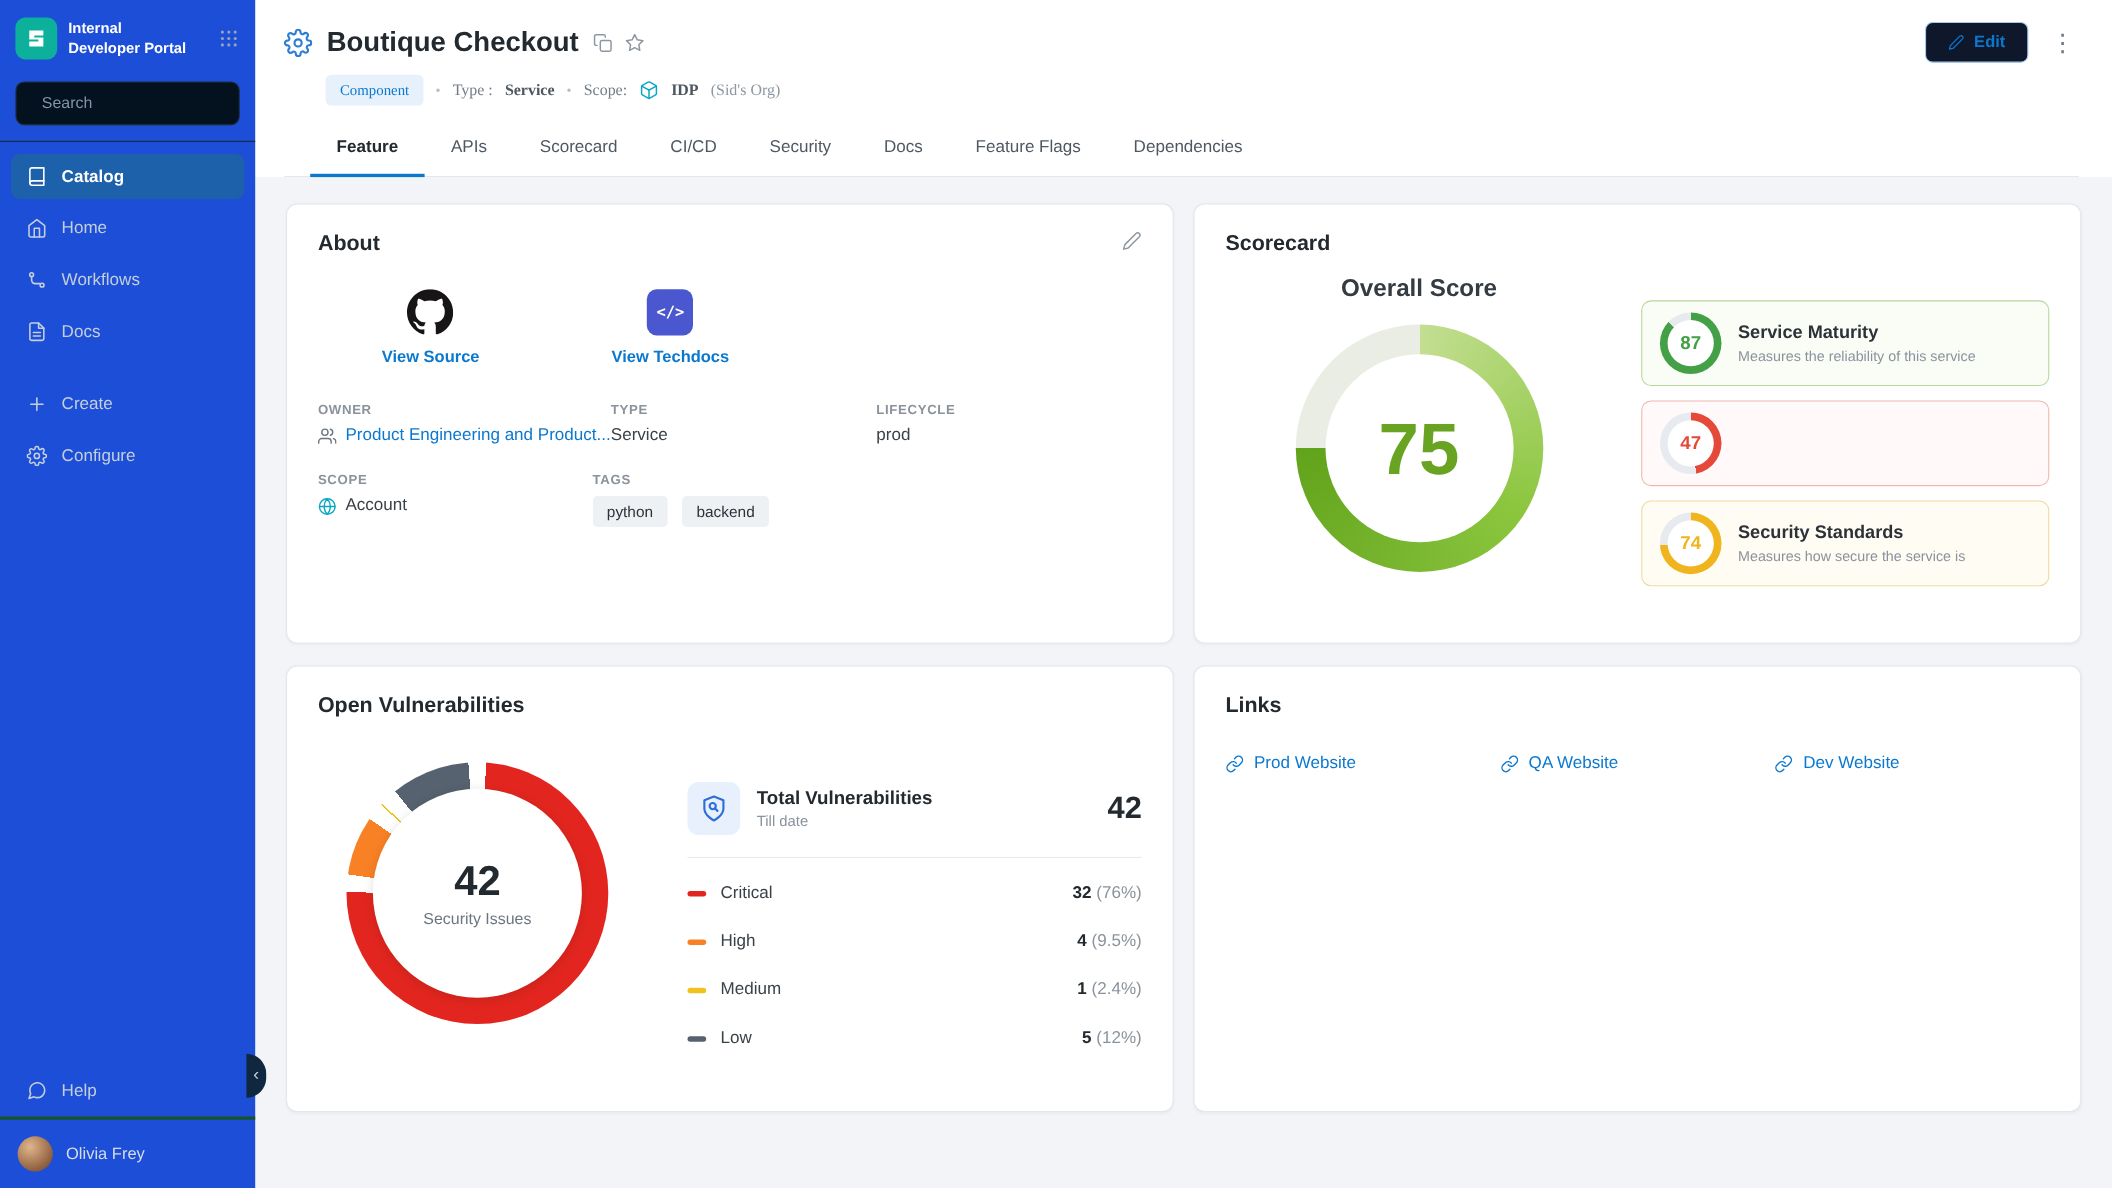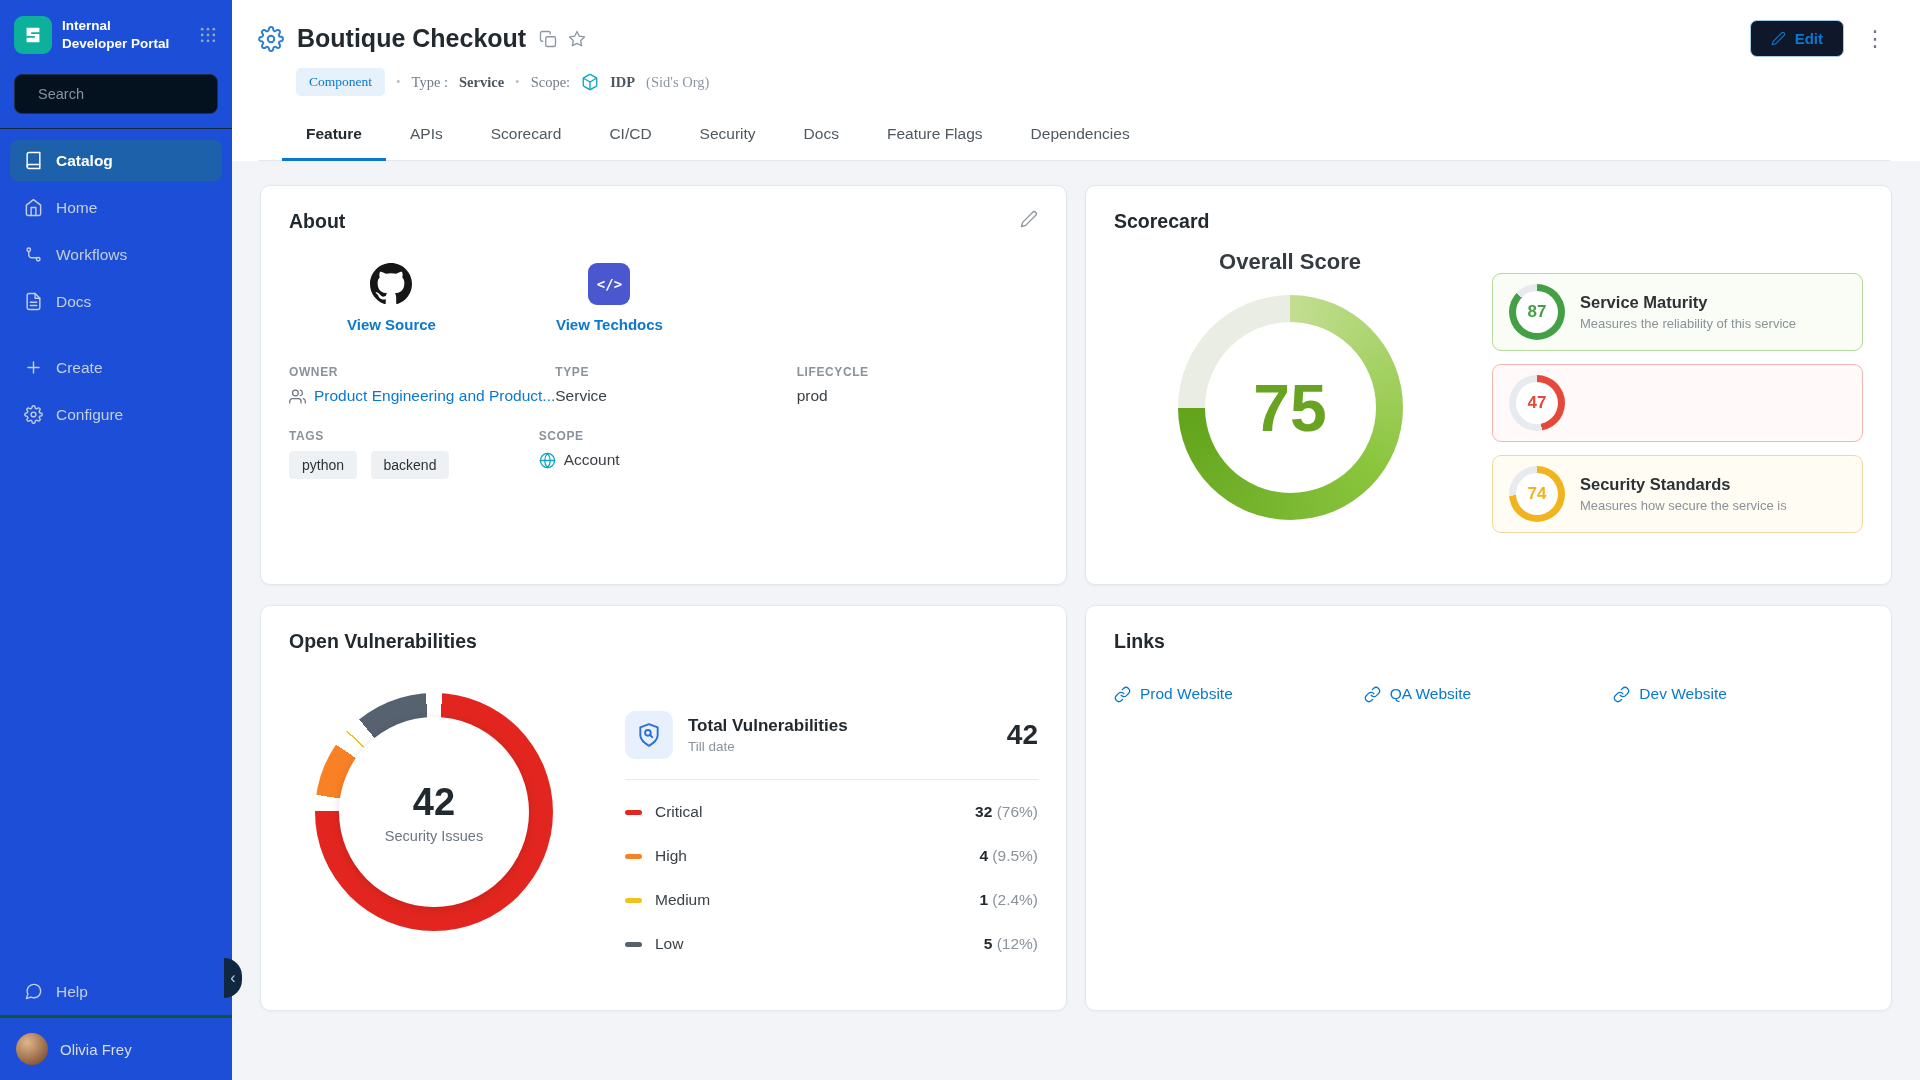--- a/index.html
+++ b/index.html
@@ -317,37 +317,37 @@
           <div class="field-value">Service</div>
         </div>
         <div>
           <div class="field-label">LIFECYCLE</div>
           <div class="field-value">prod</div>
         </div>
       </div>
 
       <div class="about-grid">
         <div>
-          <div class="field-label">TAGS</div>
-          <div>
-            <span class="tag-chip">python</span>
-            <span class="tag-chip">backend</span>
-          </div>
-        </div>
-        <div>
           <div class="field-label">SCOPE</div>
           <div class="scope-val">
             <svg class="ic" width="17" height="17" viewBox="0 0 24 24" style="color:#0aa7c2">
                 <circle cx="12" cy="12" r="10"></circle>
                 <line x1="2" y1="12" x2="22" y2="12"></line>
                 <path d="M12 2a15.3 15.3 0 0 1 4 10 15.3 15.3 0 0 1-4 10 15.3 15.3 0 0 1-4-10 15.3 15.3 0 0 1 4-10z"></path>
               </svg>
             <span>Account</span>
           </div>
         </div>
+        <div>
+          <div class="field-label">TAGS</div>
+          <div>
+            <span class="tag-chip">python</span>
+            <span class="tag-chip">backend</span>
+          </div>
+        </div>
         <div></div>
       </div>
     </div>
 
     <div class="card">
       <div class="card-title">Scorecard</div>
       <div class="score-body">
         <div class="score-left">
           <div class="overall-label">Overall Score</div>
           <div class="donut overall-donut" style="background: conic-gradient(rgb(195, 222, 146) 0%, rgb(140, 198, 63) 33.8%, rgb(98, 163, 28) 75%, rgb(233, 237, 227) 75%, rgb(233, 237, 227) 100%);">

